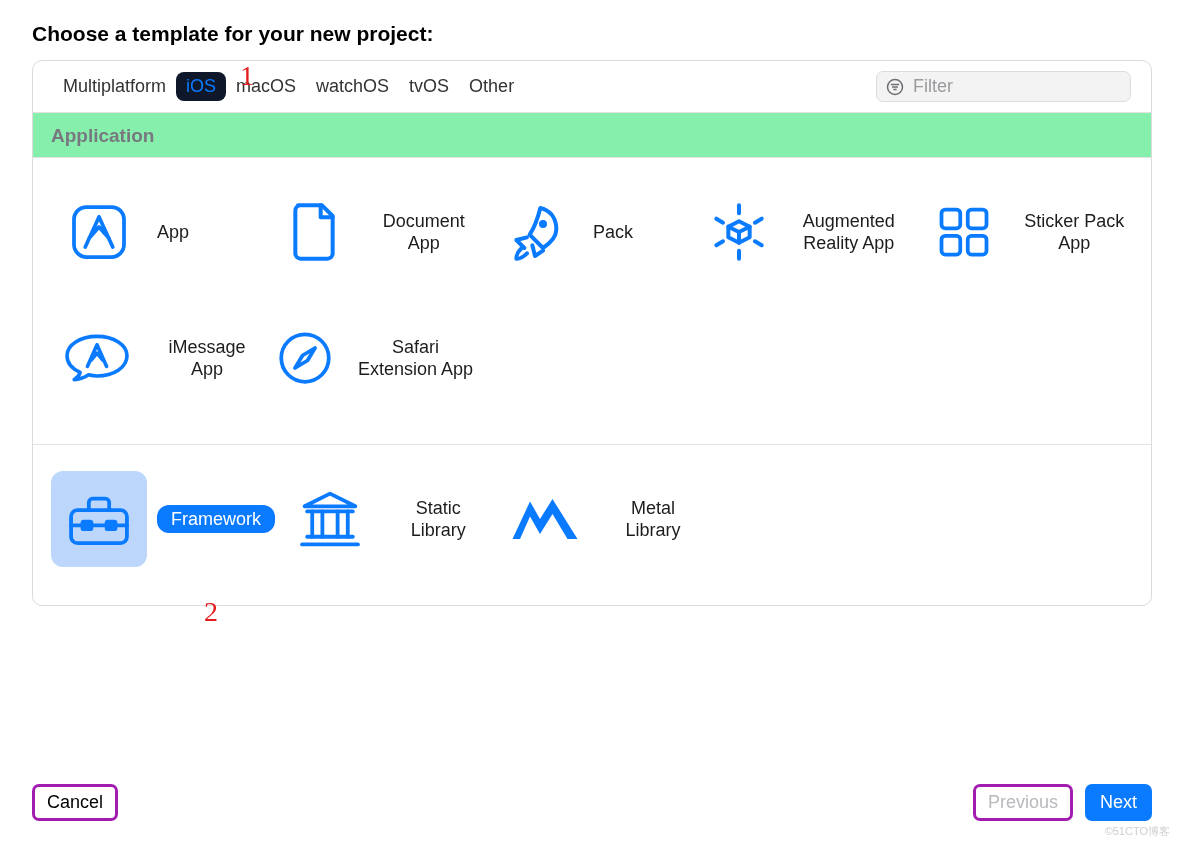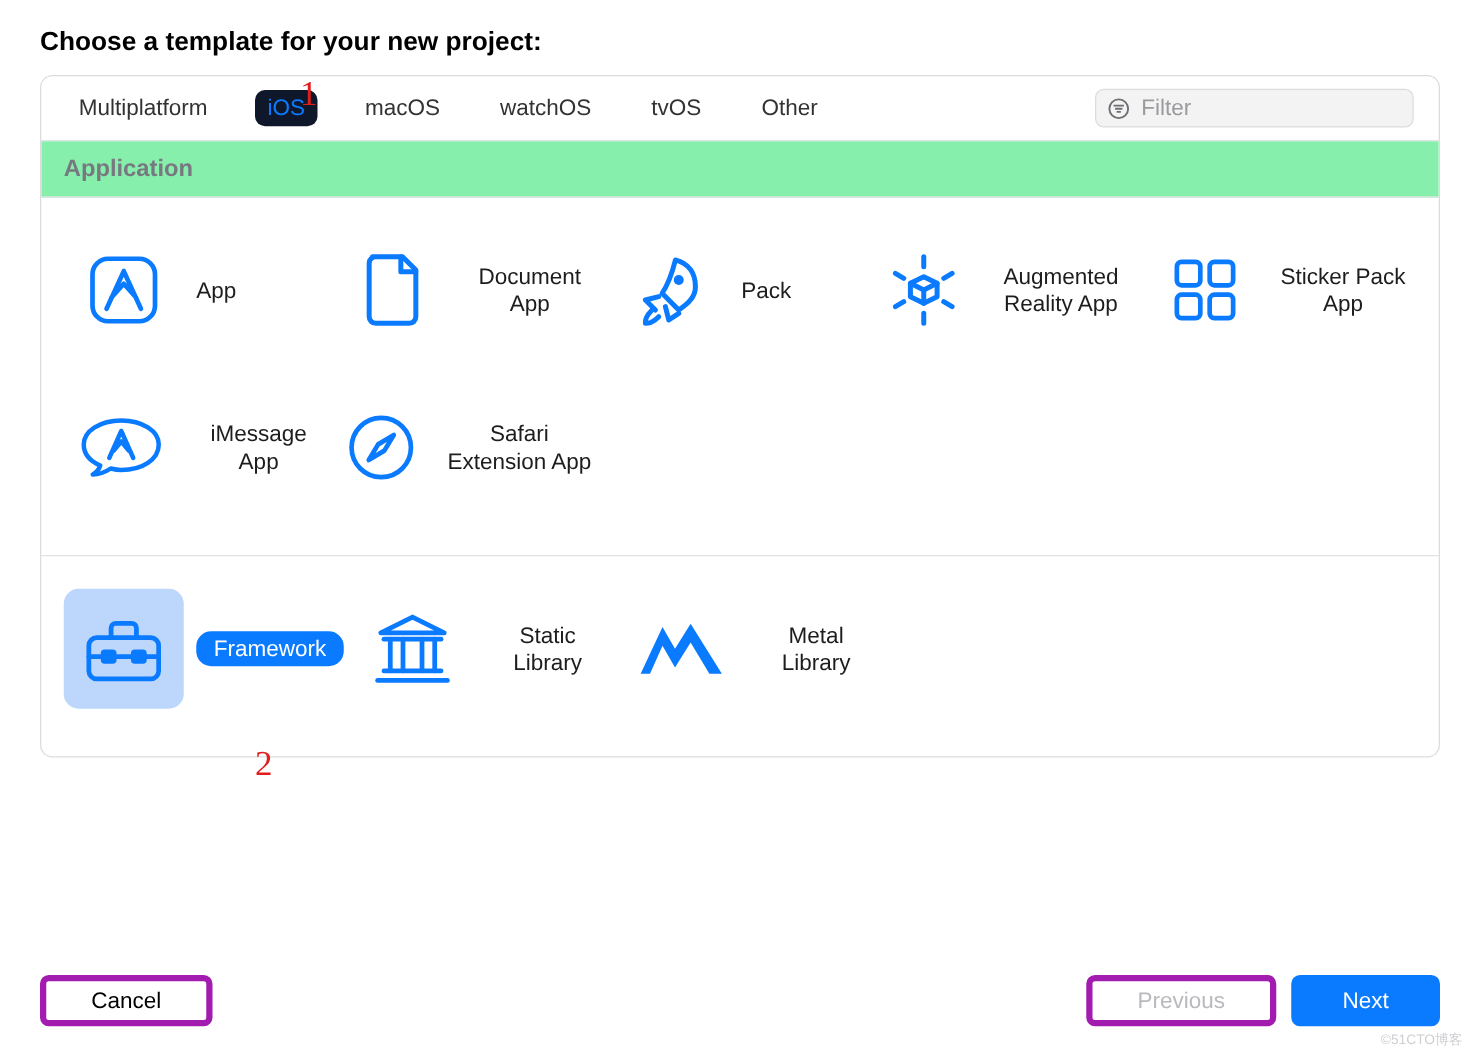--- a/index.html
+++ b/index.html
@@ -20,21 +20,20 @@
     }
     .panel {
       border: 1px solid #dcdcdc;
       border-radius: 10px;
       overflow: hidden;
     }
     .tabbar {
       display: flex;
       align-items: center;
       padding: 10px 20px;
-      gap: 28px;
       border-bottom: 1px solid #e2e2e2;
       justify-content: flex-end;
     }
     .tab {
       font-size: 18px;
       color: #333;
       padding: 4px 10px;
       border-radius: 8px;
       cursor: default;
     }
@@ -123,23 +122,23 @@
       position: absolute;
       bottom: 22px;
       left: 32px;
       right: 32px;
       display: flex;
       align-items: center;
       gap: 12px;
     }
     .btn {
       font-size: 18px;
-      padding: 5px 36px;
+      padding: 5px 12px;
       border-radius: 7px;
-      border: 5px solid #a21caf;
+      border: 3px solid #a21caf;
       background: #fff;
       cursor: default;
     }
     .btn.primary {
       background: #0a7aff;
       color: #fff;
       border-color: #0a7aff;
       font-weight: 500;
     }
     .btn.disabled { color: #b9b9be; }

